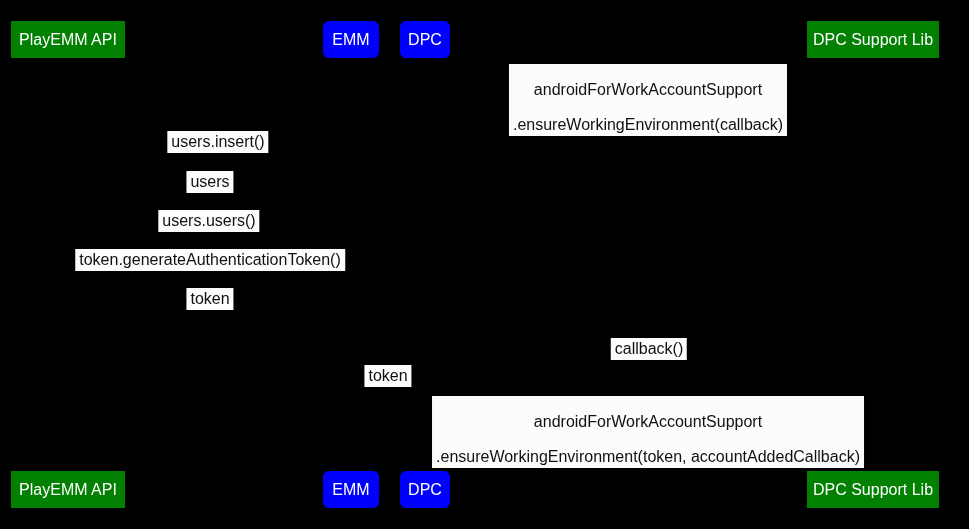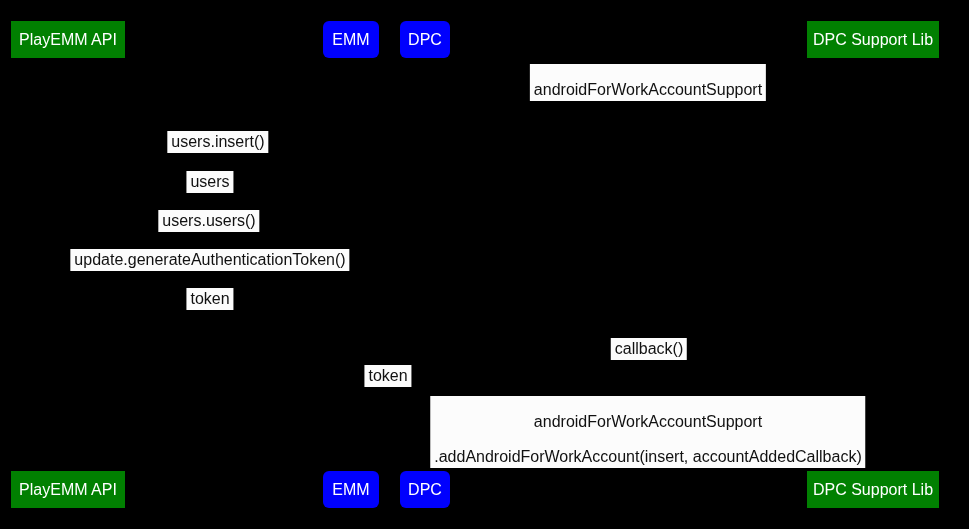--- a/index.html
+++ b/index.html
@@ -55,39 +55,40 @@
   </div>
   <div class="actor blue" style="left:400px; top:21px; width:50px">
     <span>DPC</span>
   </div>
   <div class="actor green" style="left:807px; top:21px; width:132px">
     <span>DPC Support Lib</span>
   </div>
 
   <div class="msg" style="left:648px; top:64px">
     <span class="line">androidForWorkAccountSupport</span>
+    <span class="line">.ensureWorkingEnvironment(callback)</span>
   </div>
 
   <div class="msg" style="left:218px; top:131px">users.insert()</div>
 
   <div class="msg" style="left:210px; top:171px">users</div>
 
   <div class="msg" style="left:209px; top:210px">users.users()</div>
 
-  <div class="msg" style="left:210px; top:249px">update.generateAuthenticationToken()</div>
+  <div class="msg" style="left:210px; top:249px">token.generateAuthenticationToken()</div>
 
   <div class="msg" style="left:210px; top:288px">token</div>
 
   <div class="msg" style="left:649px; top:338px">callback()</div>
 
   <div class="msg" style="left:388px; top:365px">token</div>
 
   <div class="msg" style="left:648px; top:396px">
     <span class="line">androidForWorkAccountSupport</span>
-    <span class="line">.addAndroidForWorkAccount(insert, accountAddedCallback)</span>
+    <span class="line">.ensureWorkingEnvironment(token, accountAddedCallback)</span>
   </div>
 
   <div class="actor green" style="left:11px;  top:471px; width:114px">
     <span>PlayEMM API</span>
   </div>
   <div class="actor blue" style="left:323px; top:471px; width:56px">
     <span>EMM</span>
   </div>
   <div class="actor blue" style="left:400px; top:471px; width:50px">
     <span>DPC</span>

